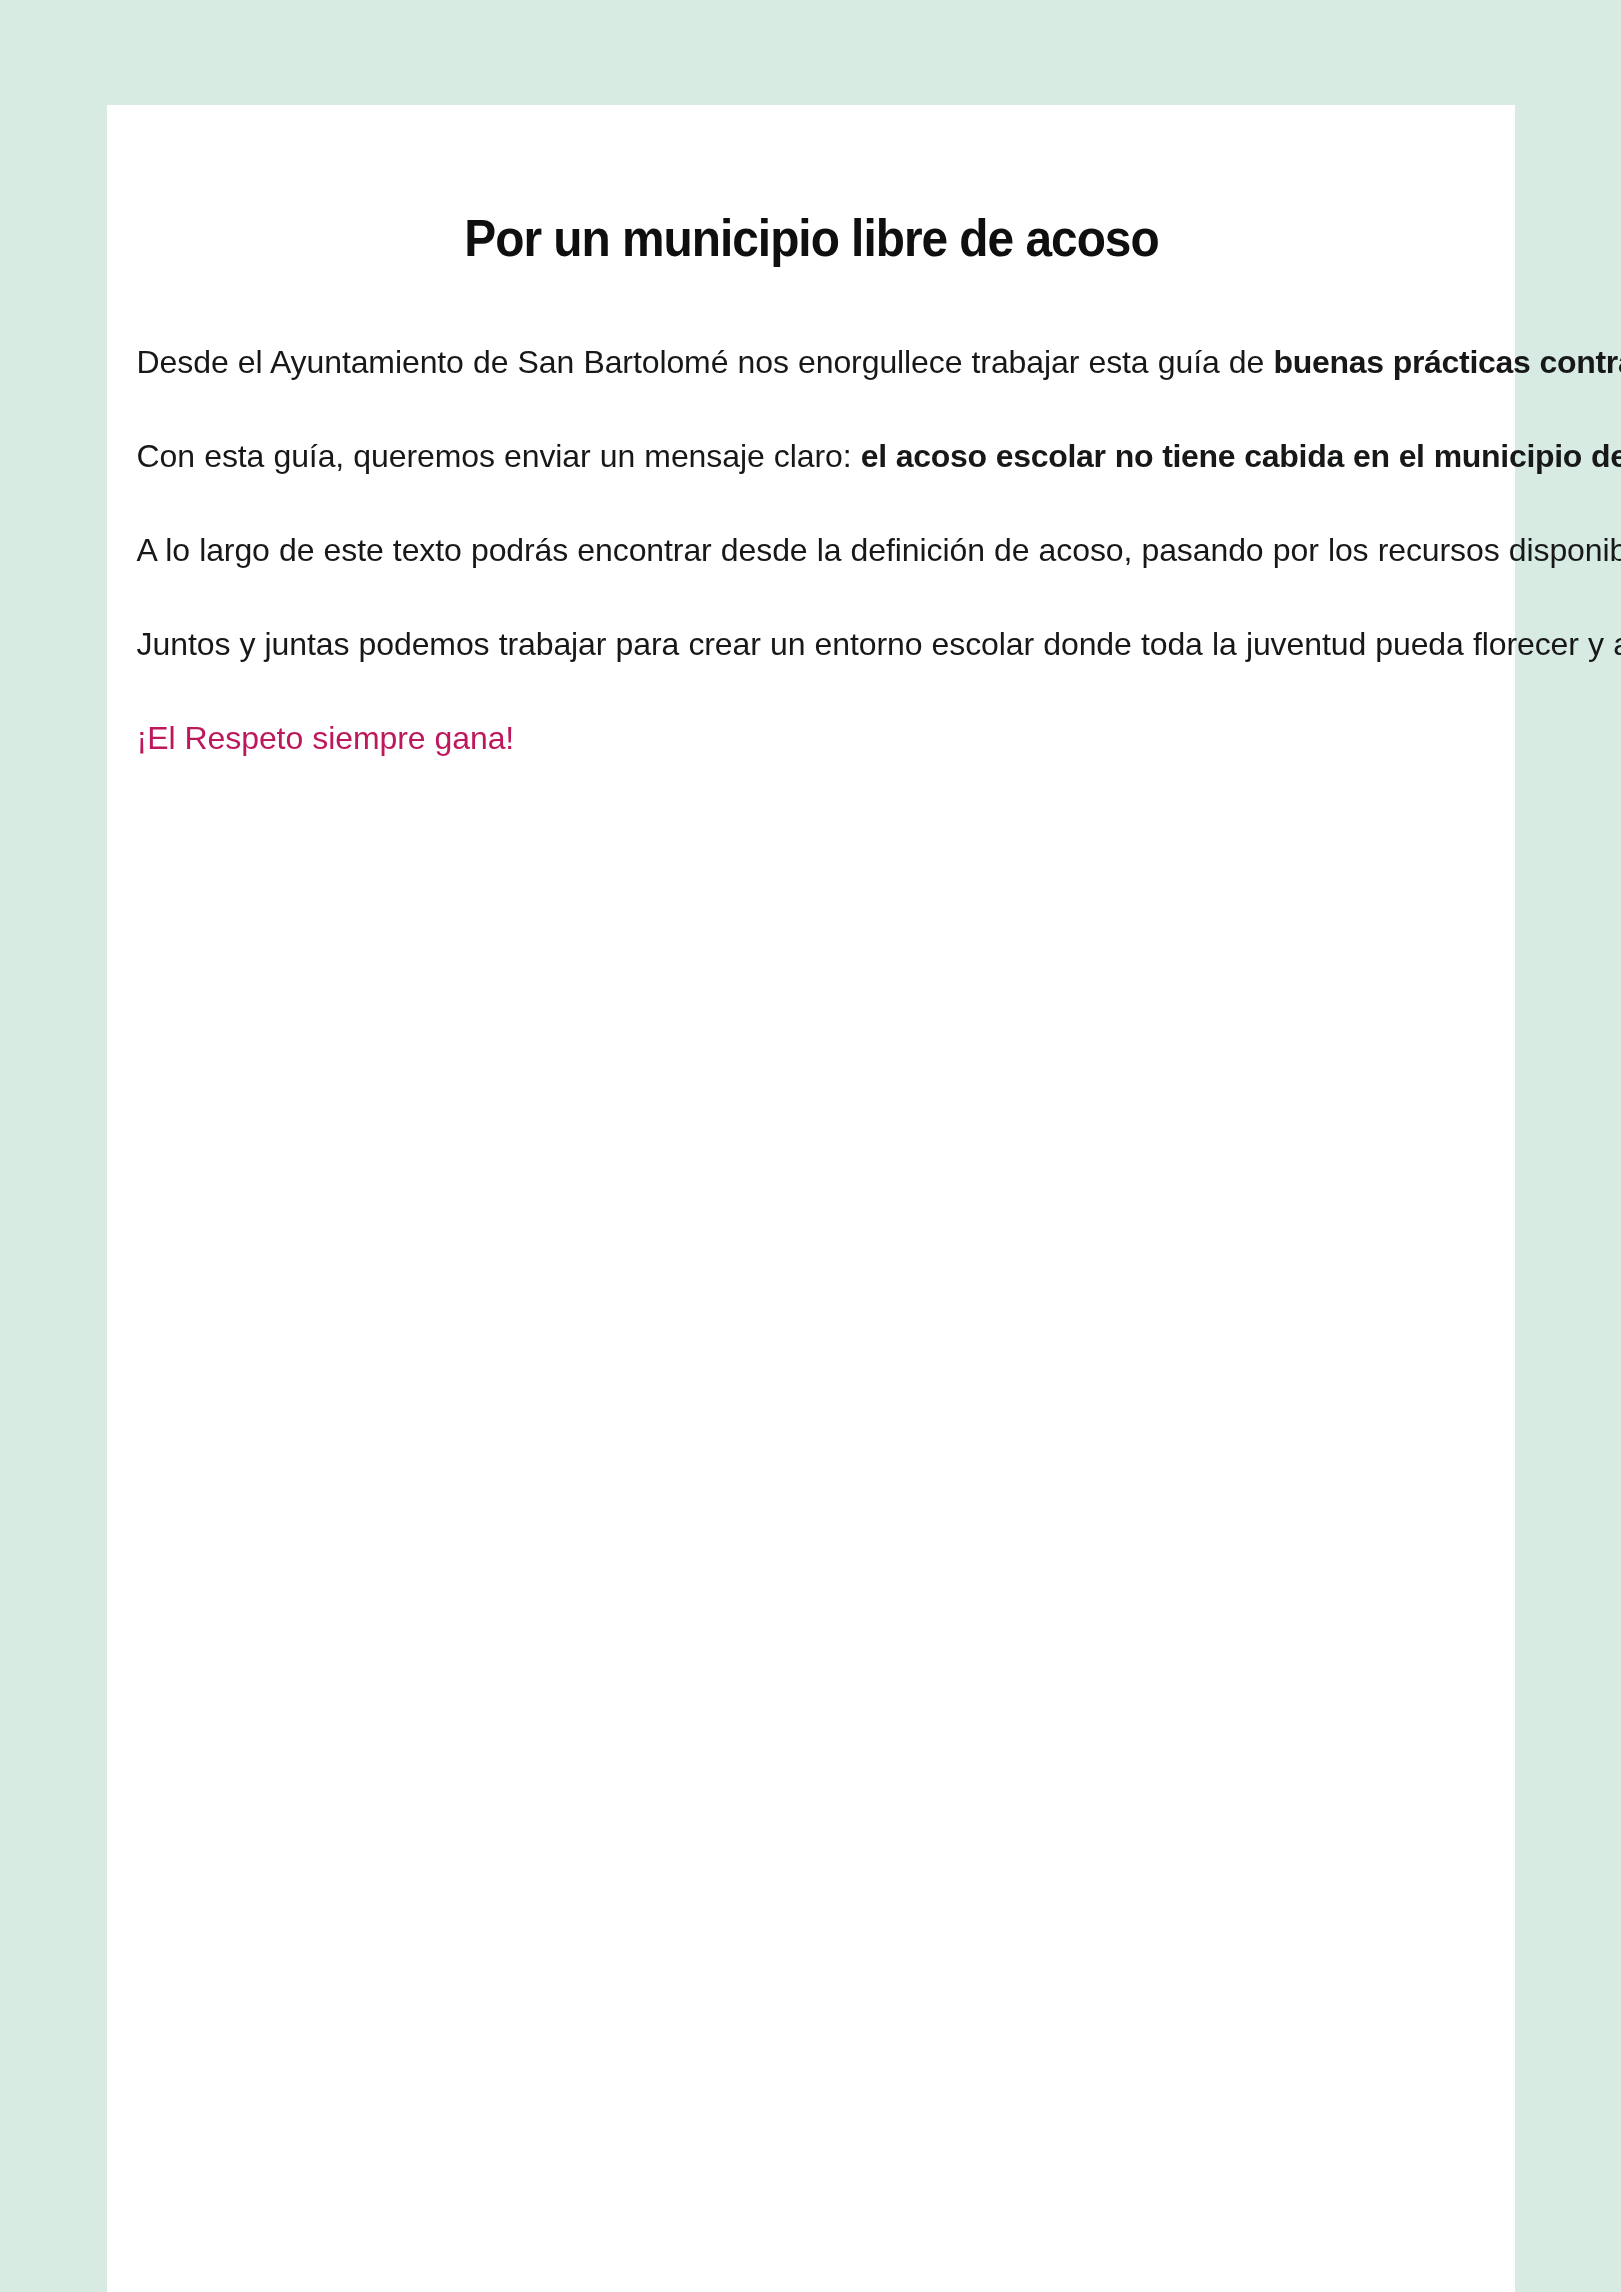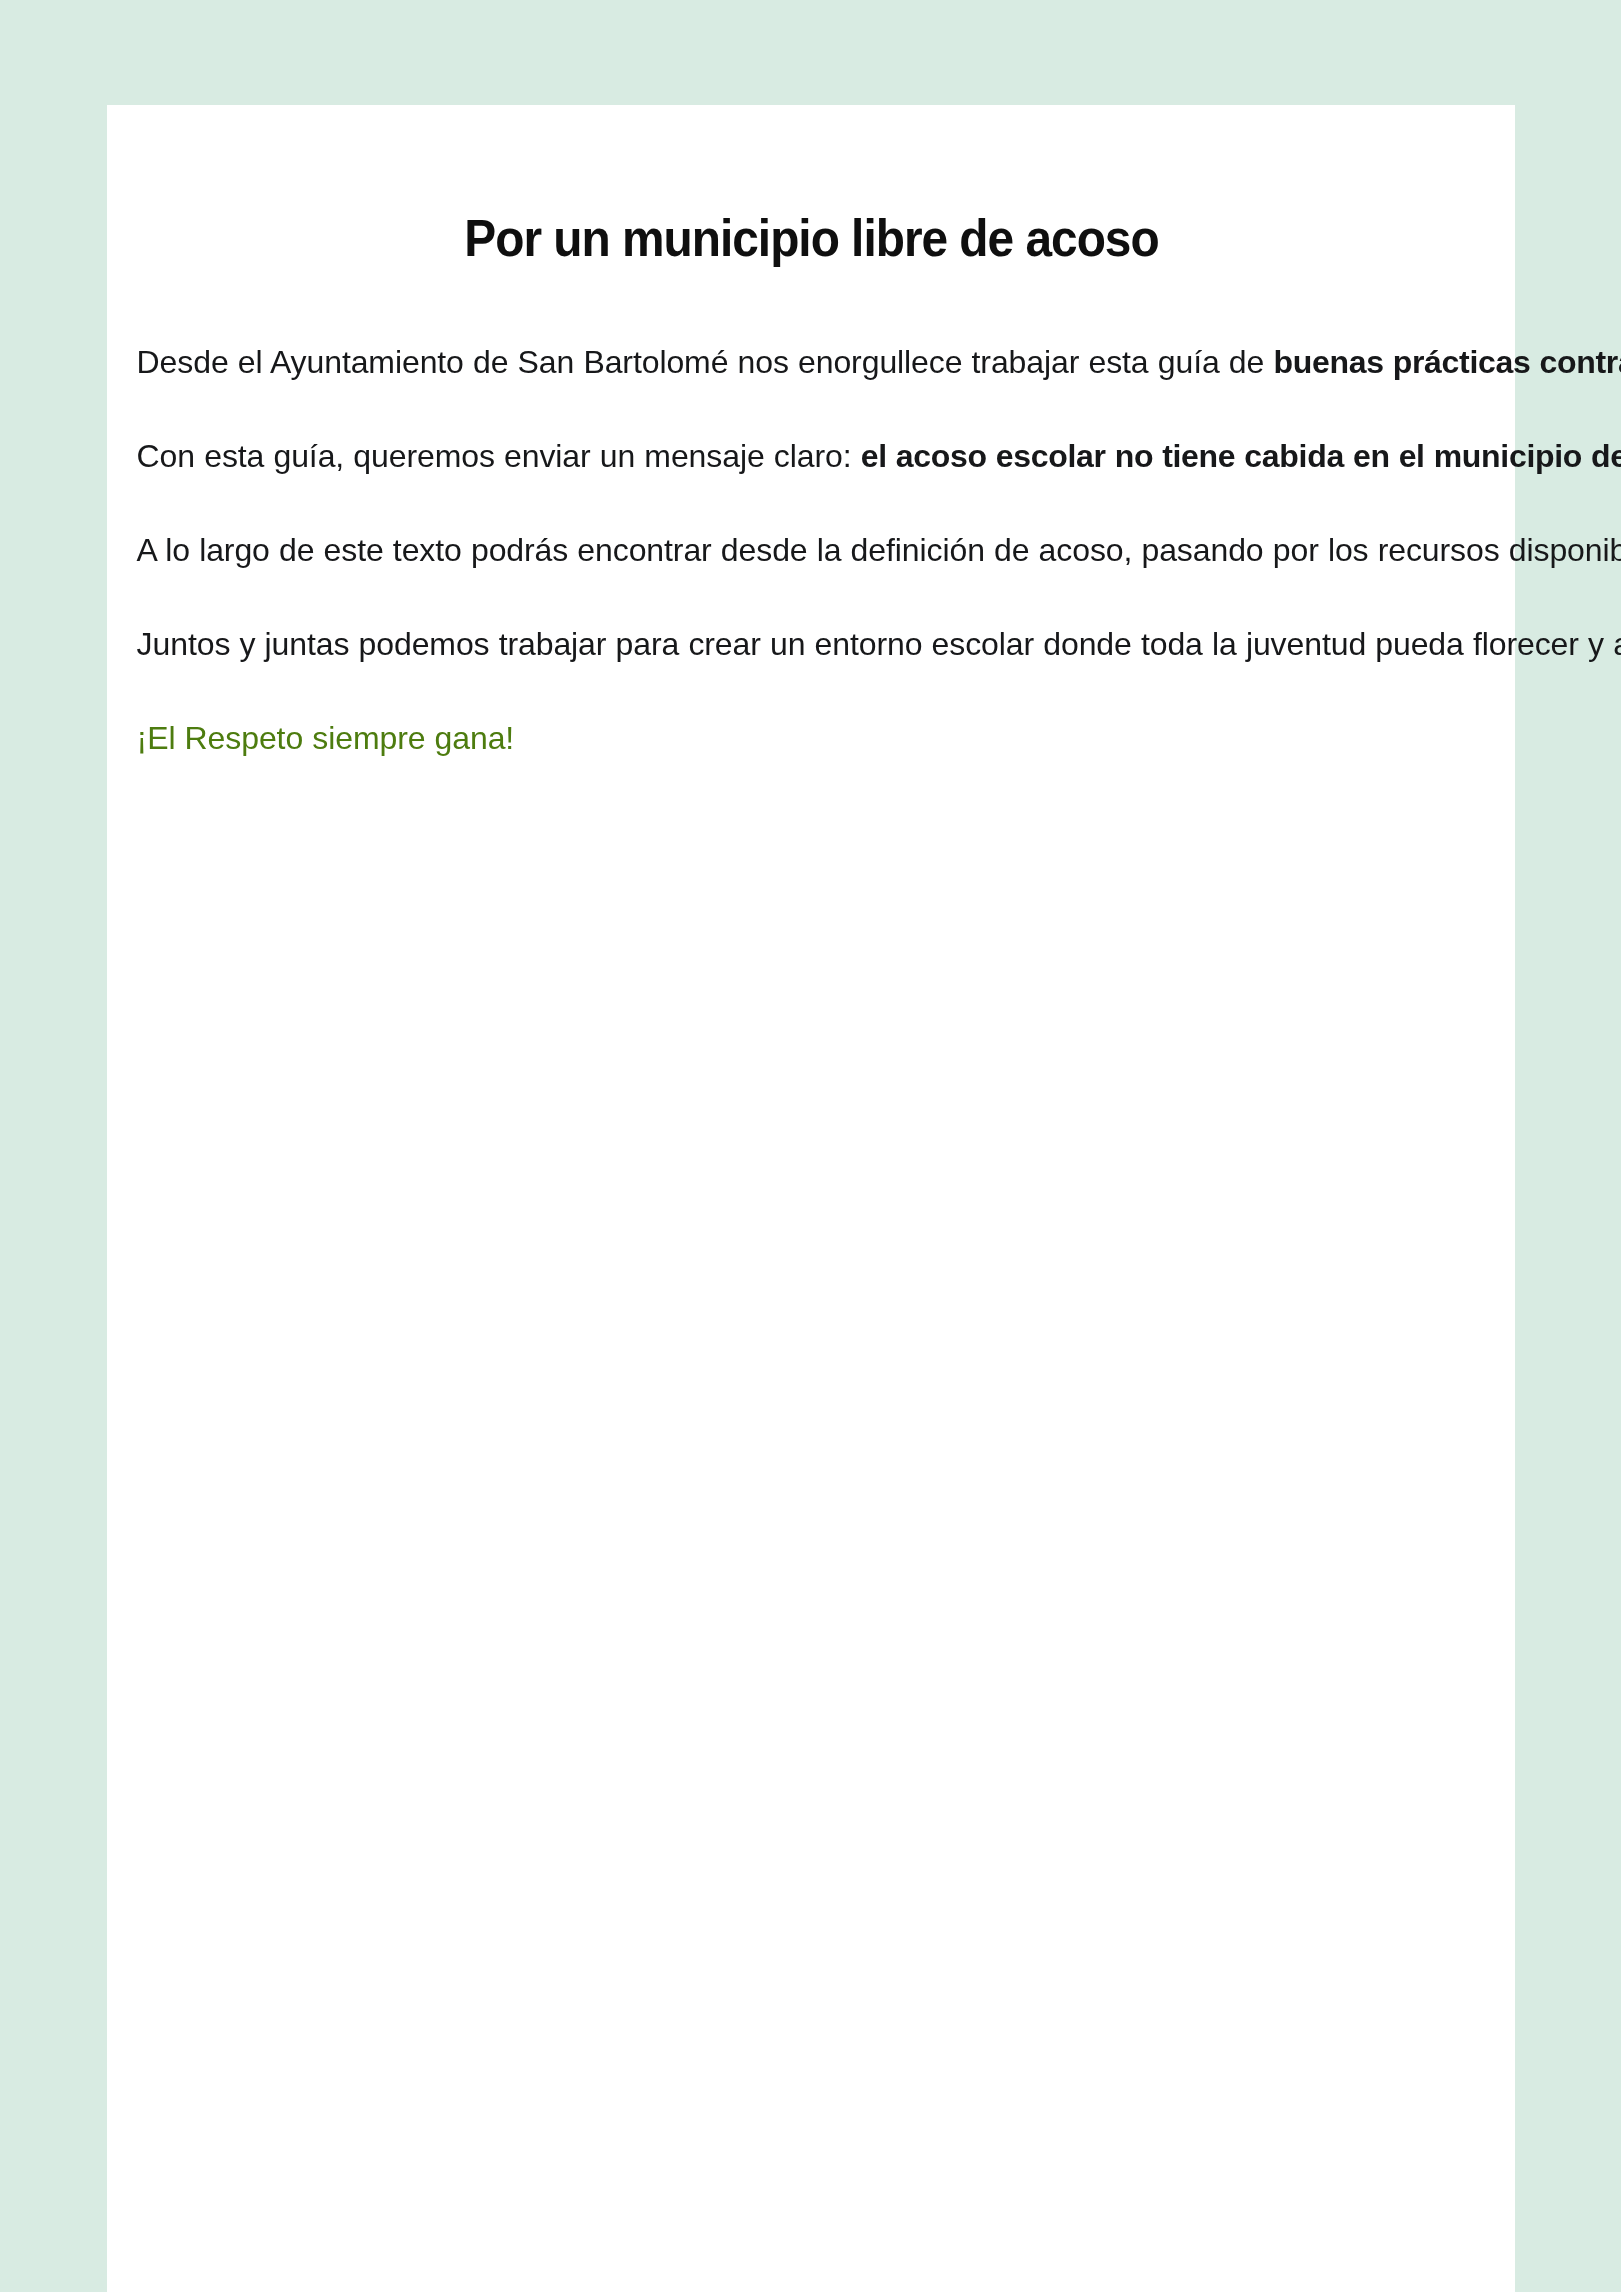--- a/index.html
+++ b/index.html
@@ -103,19 +103,19 @@
   <div class="paper" style="background: rgb(255, 255, 255);">
     <div class="paper-inner">
 
       <h1 class="doc-title">Por un municipio libre de acoso</h1>
 
       <div class="body-block">
         <p class="para" style="color: rgb(23, 24, 26);"><span class="nbsp-pad">Desde el Ayuntamiento de San Bartolomé nos enorgullece trabajar esta guía de </span><b class="nbsp-pad">buenas prácticas contra el acoso escolar</b></p>
         <p class="para" style="color: rgb(23, 24, 26);"><span class="nbsp-pad">Con esta guía, queremos enviar un mensaje claro: </span><b class="nbsp-pad">el acoso escolar no tiene cabida en el municipio de San Bartolomé.</b></p>
         <p class="para" style="color: rgb(23, 24, 26);"><span class="nbsp-pad">A lo largo de este texto podrás encontrar desde la definición de acoso, pasando por los recursos disponibles de ayuda, como consejos y referencias para abordar el acoso. Alentamos a todos los y las educadoras, padres,madres,  estudiantes y miembros de la comunidad a utilizar esta guía como </span></p>
         <p class="para extra-gap" style="color: rgb(23, 24, 26);"><span class="nbsp-pad">Juntos y juntas podemos trabajar para crear un entorno escolar donde toda la juventud pueda florecer y alcanzar su máximo potencial. El </span></p>
-        <p class="para no-justify" style="color: #4d7c0f;"><span class="nbsp-pad">¡El Respeto siempre gana!</span></p>
+        <p class="para no-justify" style="color: #be185d;"><span class="nbsp-pad">¡El Respeto siempre gana!</span></p>
       </div>
 
     </div>
   </div>
 </div>
 
 
 </body></html>

